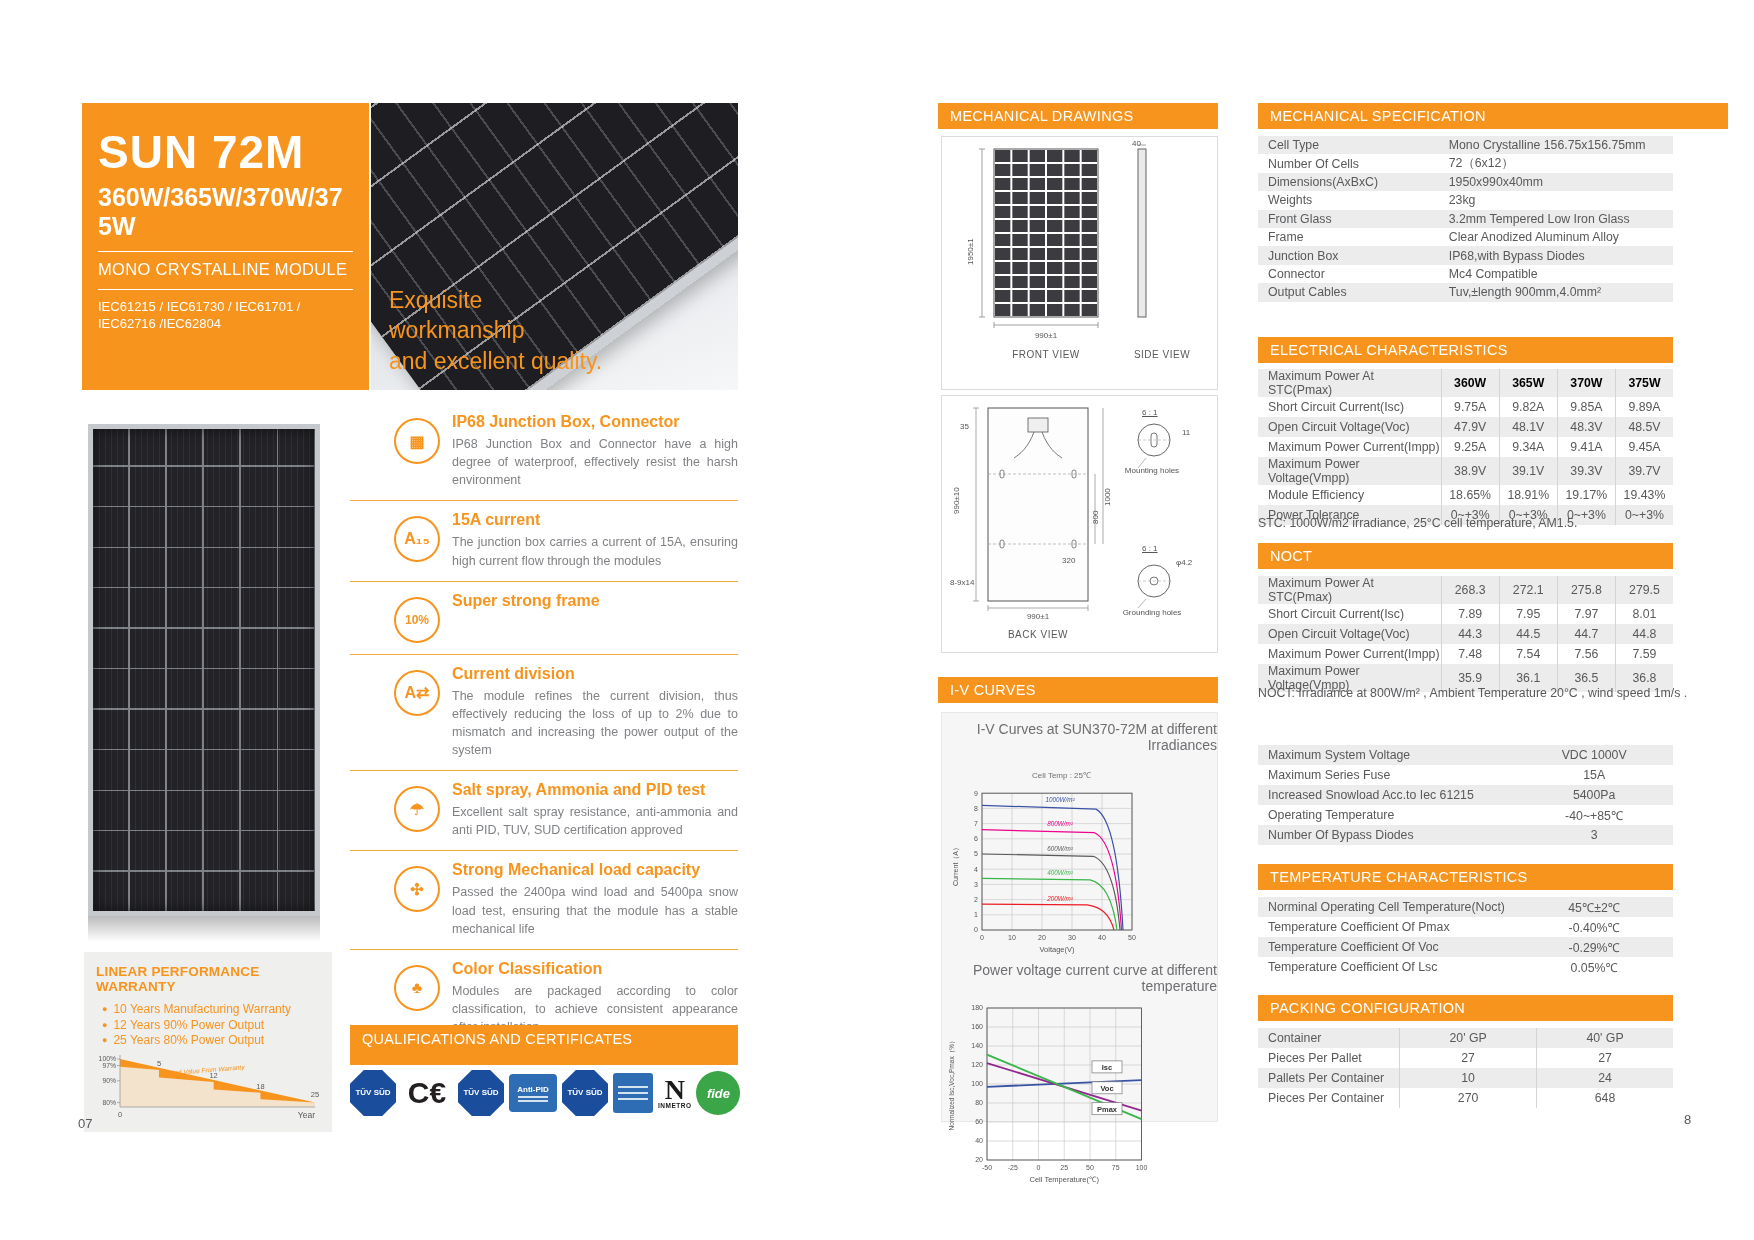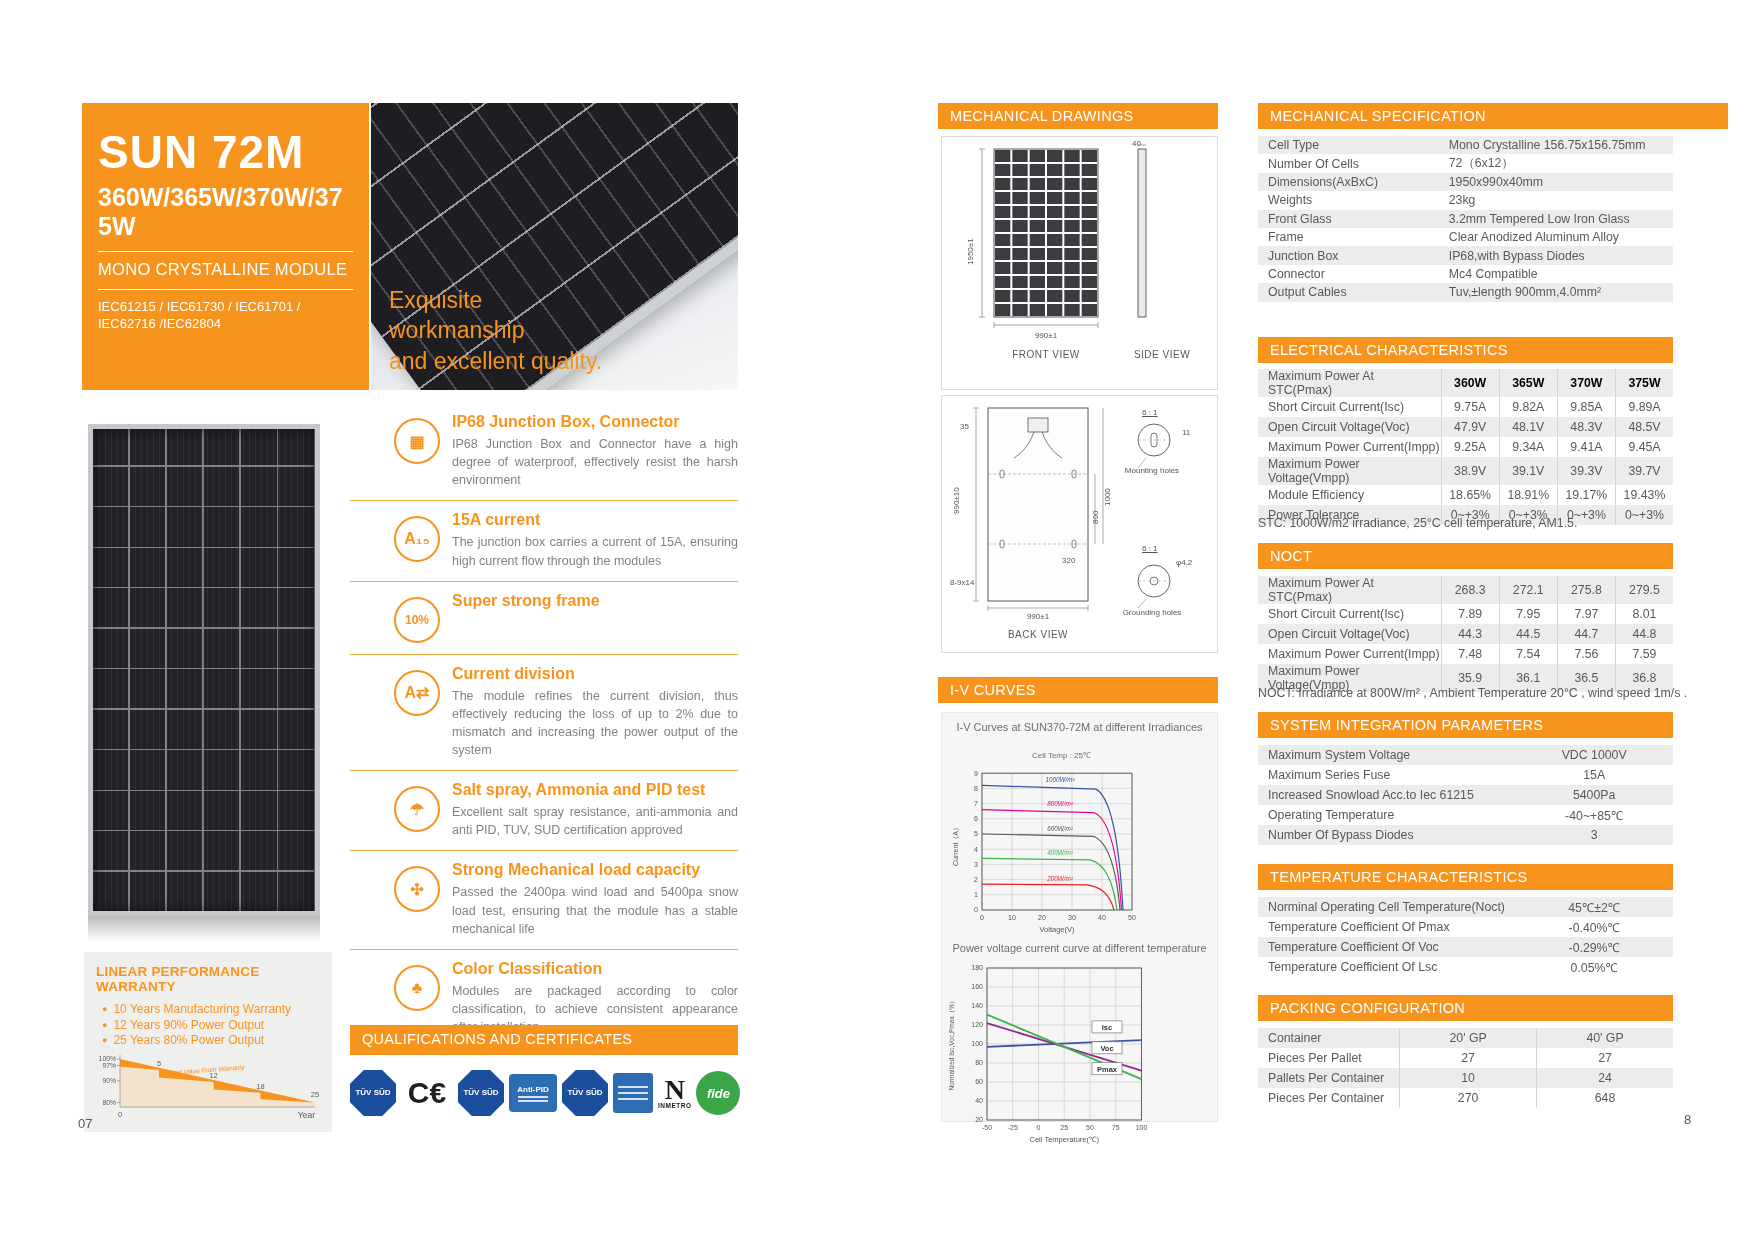--- a/index.html
+++ b/index.html
@@ -58,21 +58,21 @@
   
   #warranty-box{position:absolute;left:84px;top:952px;width:248px;height:180px;background:#EFEFEE;padding:12px 12px 6px 12px;}
   #warranty-box .w-title{color:var(--orange);font-weight:bold;font-size:13.5px;letter-spacing:.2px;}
   #warranty-box .w-bullets{margin-top:8px;}
   #warranty-box .w-bullets .b{color:var(--orange);font-size:12px;line-height:1.3;display:flex;align-items:center;}
   #warranty-box .w-bullets .dot{font-size:9px;margin:0 6px 0 6px;}
 
   
   .bar{position:absolute;height:26px;line-height:26px;background:var(--orange);color:#fff;
     font-size:14.5px;padding-left:12px;letter-spacing:.3px;}
-  #qual-bar{left:350px;top:1025px;width:388px;height:30px;line-height:28px;}
+  #qual-bar{left:350px;top:1025px;width:388px;height:40px;line-height:28px;}
   #certs{position:absolute;left:350px;top:1062px;width:392px;height:62px;display:flex;align-items:center;gap:5px;}
   .badge{display:flex;flex-direction:column;align-items:center;justify-content:center;}
   .b-oct{width:46px;height:46px;background:#1a4e9d;color:#fff;
     clip-path:polygon(30% 0,70% 0,100% 30%,100% 70%,70% 100%,30% 100%,0 70%,0 30%);
     display:flex;align-items:center;justify-content:center;font-size:8px;font-weight:bold;text-align:center;line-height:1.1;}
   .b-ce{font-size:30px;font-weight:bold;color:#231f20;width:52px;text-align:center;}
   .b-antipid{width:48px;height:38px;background:#2e6db4;border-radius:4px;color:#fff;font-size:8px;font-weight:bold;
     display:flex;flex-direction:column;align-items:center;justify-content:center;gap:2px;}
   .b-antipid .lines, .b-box .lines{width:30px;height:2px;background:rgba(255,255,255,.8);}
   .b-box{width:40px;height:40px;background:#2e6db4;border-radius:3px;display:flex;flex-direction:column;gap:4px;align-items:center;justify-content:center;}
@@ -101,21 +101,21 @@
   #front-view-box{top:136px;height:254px;}
   #back-view-box{top:395px;height:258px;}
   .d-lbl{position:absolute;font-size:8px;color:#555;white-space:nowrap;}
   .d-lbl.rot{transform:rotate(-90deg);transform-origin:left top;}
   .d-lbl.c{text-align:center;}
   .d-view{font-size:10px;color:#58595B;letter-spacing:.5px;}
   .d-scale{text-decoration:underline;}
 
   
   #iv-box{position:absolute;left:941px;top:712px;width:277px;height:410px;background:#f6f6f6;border:1px solid #e8e8e8;padding-top:8px;}
-  .chart-title{font-size:11px;color:#6d6e71;text-align:center;}
+  .chart-title{font-size:14px;color:#6d6e71;text-align:right;}
   .chart-sub{font-size:8px;color:#6d6e71;text-align:center;padding-right:36px;margin-top:16px;}
 
   
   .table{position:absolute;left:1258px;width:415px;}
   .t-row{display:flex;align-items:center;min-height:20px;font-size:12.3px;color:var(--txt);}
   .t-row:nth-child(odd){background:var(--shade);}
   .t-label{padding-left:10px;}
   .t-cell{text-align:center;}
   
   #spec-table{top:136px;}
@@ -676,21 +676,20 @@
       <div class="t-row">
         <div class="t-label">Maximum Power Voltage(Vmpp)</div>
         <div class="t-cell">35.9</div>
         <div class="t-cell">36.1</div>
         <div class="t-cell">36.5</div>
         <div class="t-cell">36.8</div>
       </div>
     </div>
   <div class="note" id="noct-note">NOCT: Irradiance at 800W/m² , Ambient Temperature 20°C , wind speed 1m/s .</div>
 
-  <div class="bar" id="sys-bar"><span>SYSTEM INTEGRATION PARAMETERS</span></div>
   <div class="table" id="sys-table">
       <div class="t-row">
         <div class="t-label">Maximum System Voltage</div>
         <div class="t-cell">VDC 1000V</div>
       </div>
       <div class="t-row">
         <div class="t-label">Maximum Series Fuse</div>
         <div class="t-cell">15A</div>
       </div>
       <div class="t-row">

